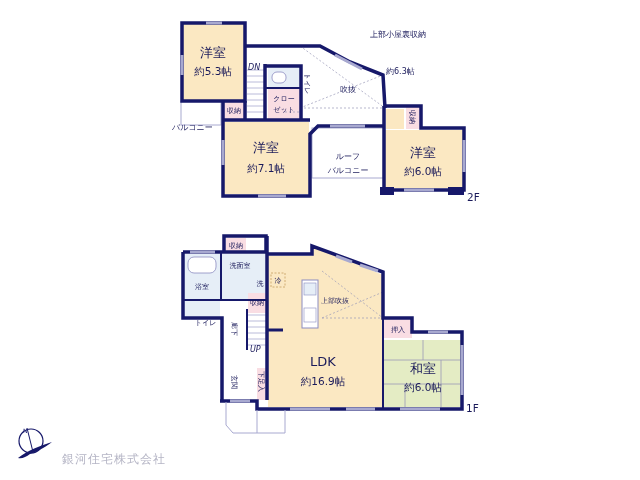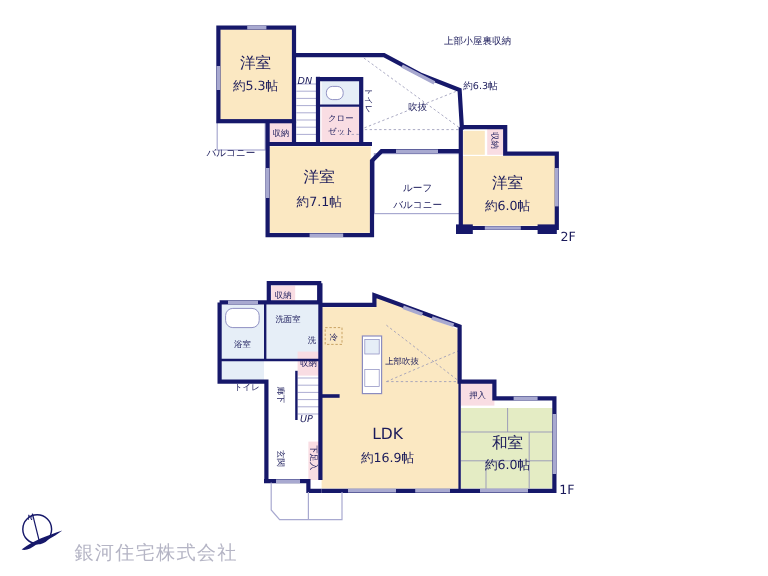--- a/index.html
+++ b/index.html
@@ -3,21 +3,21 @@
 <meta charset="utf-8">
 <style>
   html, body { margin:0; padding:0; background:#ffffff; }
   body { width:640px; height:480px; position:relative; overflow:hidden; font-family:"DejaVu Sans", sans-serif; }
   svg { position:absolute; left:0; top:0; }
   .lbl { font-family:"DejaVu Sans", sans-serif; fill:#1a1a5a; }
   .big { font-size:13px; }
   .mid { font-size:10.5px; }
   .sm { font-size:8px; }
   .xs { font-size:7px; }
-  .logo { position:absolute; left:62px; top:451px; font-size:16px; color:#b5b5c5; letter-spacing:1px; font-family:"DejaVu Sans", sans-serif; }
+  .logo { position:absolute; left:62px; top:451px; font-size:12px; color:#b5b5c5; letter-spacing:1px; font-family:"DejaVu Sans", sans-serif; }
 </style>
 </head>
 <body>
 
 <svg width="640" height="480" viewBox="0 0 640 480">
 
   <g>
 
     <rect x="181" y="101" width="40" height="24" fill="none" stroke="#a8a9d0" stroke-width="1"></rect>
 

